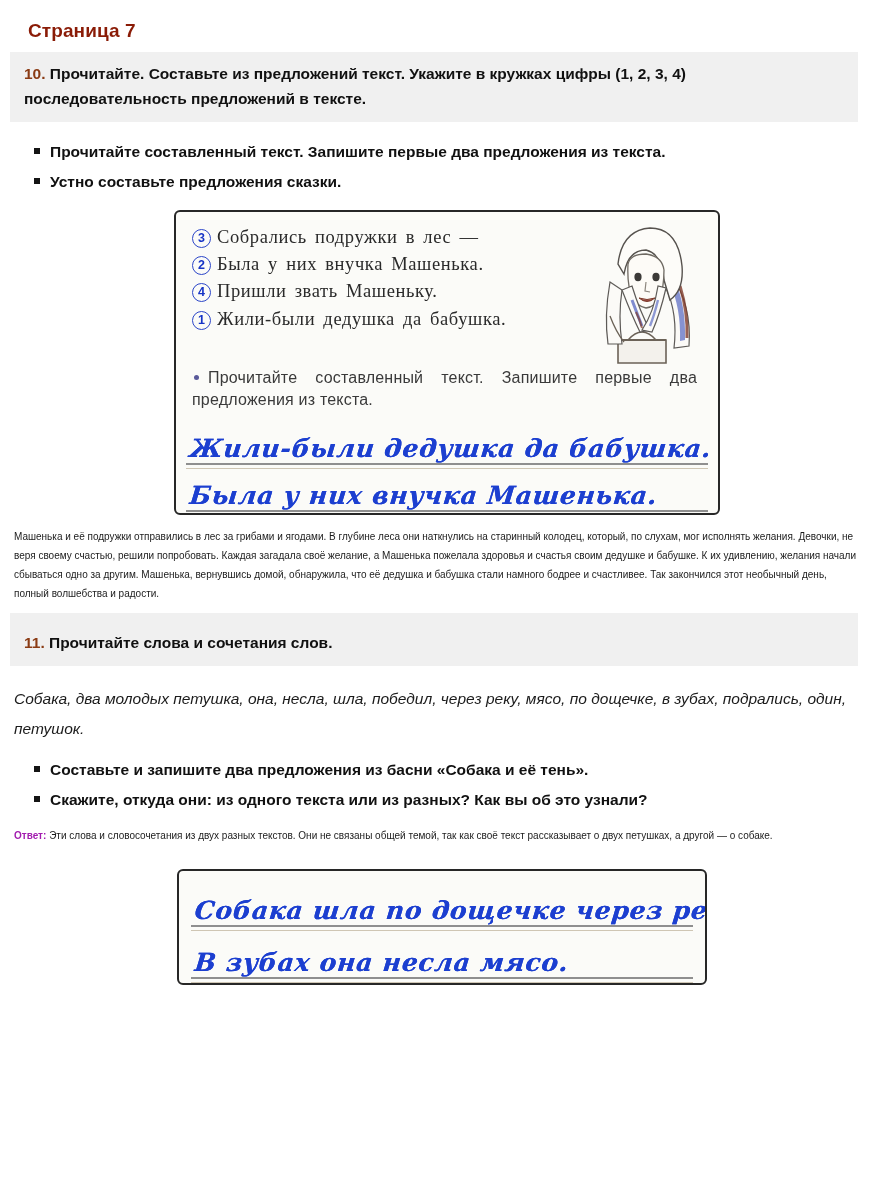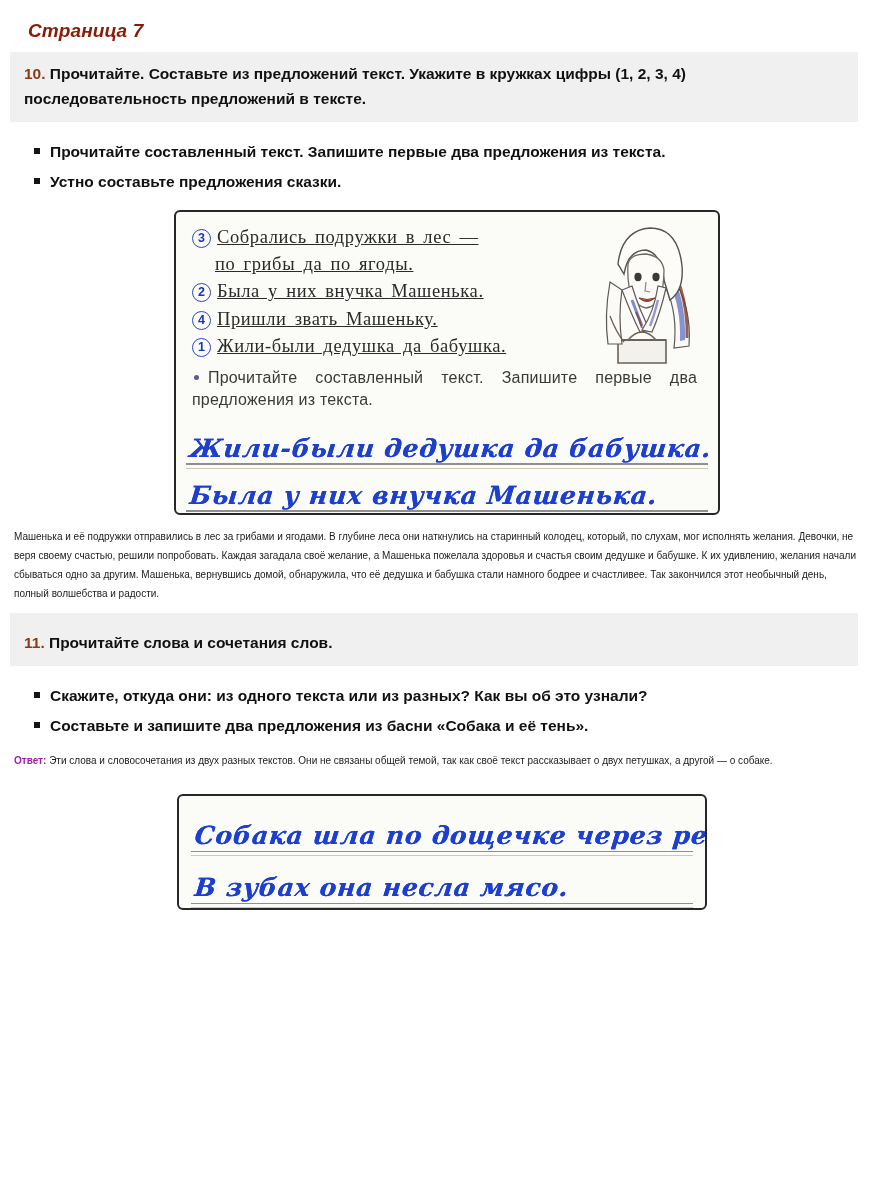--- a/index.html
+++ b/index.html
@@ -24,21 +24,20 @@
     padding: 0 12px;
   }
 
   
   .page-title {
     margin: 20px 0 10px 16px;
     font-size: 19px;
     font-weight: bold;
     color: #8a1b06;
     letter-spacing: .1px;
-    font-style: italic;
   }
 
   
   .task-band {
     background: #f0f0f0;
     margin: 0 0 18px -2px;
     padding: 9px 14px 11px 14px;
     width: 848px;
     box-sizing: border-box;
     font-weight: bold;
@@ -145,21 +144,21 @@
     border: 1.4px solid #2c46c8;
     border-radius: 50%;
     color: #1634c6;
     font-family: "Liberation Sans", sans-serif;
     font-size: 12.5px;
     font-weight: bold;
     margin-right: 6px;
     position: relative;
     top: -1px;
   }
-  .scan-line .txt { letter-spacing: .6px; word-spacing: 3px; text-decoration: underline; }
+  .scan-line .txt { letter-spacing: .6px; word-spacing: 3px; }
   .scan-line.cont { padding-left: 23px; }
 
   .scan-instr {
     position: absolute;
     left: 16px;
     top: 155px;
     width: 505px;
     font-family: "Liberation Sans", sans-serif;
     font-size: 16px;
     color: #3a3a3a;
@@ -286,23 +285,20 @@
 
         <path d="M22 96 Q28 112 36 122" fill="none" stroke="#6b6257" stroke-width="1.3"></path>
       </svg>
     </div>
 
     <div class="scan-lines">
       <div class="scan-line">
         <span class="circ">3</span>
         <span class="txt">Собрались  подружки  в  лес  —</span>
       </div>
-      <div class="scan-line cont">
-        <span class="txt">по  грибы  да  по  ягоды.</span>
-      </div>
       <div class="scan-line">
         <span class="circ">2</span>
         <span class="txt">Была  у  них  внучка  Машенька.</span>
       </div>
       <div class="scan-line">
         <span class="circ">4</span>
         <span class="txt">Пришли  звать  Машеньку.</span>
       </div>
       <div class="scan-line">
         <span class="circ">1</span>
@@ -327,24 +323,25 @@
       </div>
     </div>
   </div>
 
   <p class="body-text">Машенька и её подружки отправились в лес за грибами и ягодами. В глубине леса они наткнулись на старинный колодец, который, по слухам, мог исполнять желания. Девочки, не веря своему счастью, решили попробовать. Каждая загадала своё желание, а Машенька пожелала здоровья и счастья своим дедушке и бабушке. К их удивлению, желания начали сбываться одно за другим. Машенька, вернувшись домой, обнаружила, что её дедушка и бабушка стали намного бодрее и счастливее. Так закончился этот необычный день, полный волшебства и радости.</p>
 
   <div class="task-band compact">
     <span class="num">11.</span><span> Прочитайте слова и сочетания слов.</span>
   </div>
 
+  <p class="word-list">Собака, два молодых петушка, она, несла, шла, победил, через реку, мясо, по дощечке, в зубах, подрались, один, петушок.</p>
 
   <ul class="sq">
+    <li><span>Составьте и запишите два предложения из басни «Собака и её тень».</span></li>
     <li><span>Скажите, откуда они: из одного текста или из разных? Как вы об это узнали?</span></li>
-    <li><span>Составьте и запишите два предложения из басни «Собака и её тень».</span></li>
   </ul>
 
   <p class="body-text answer">
     <span class="answer-label">Ответ:</span><span> Эти слова и словосочетания из двух разных текстов. Они не связаны общей темой, так как своё текст рассказывает о двух петушках, а другой — о собаке.</span>
   </p>
 
   <div class="scan-box bottom">
     <div class="hand-area bottom-area">
       <div class="hand-row">
         <span class="hw">Собака шла по дощечке через реку.</span>

